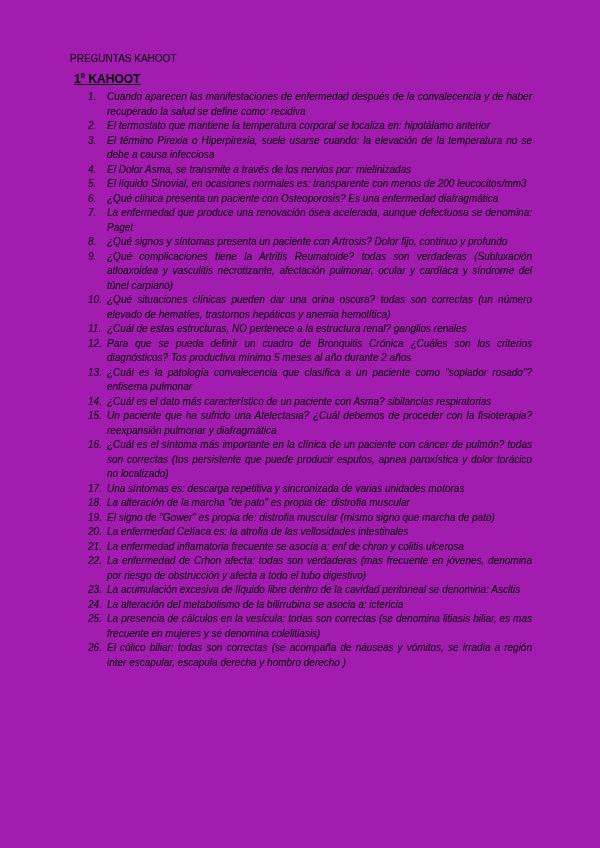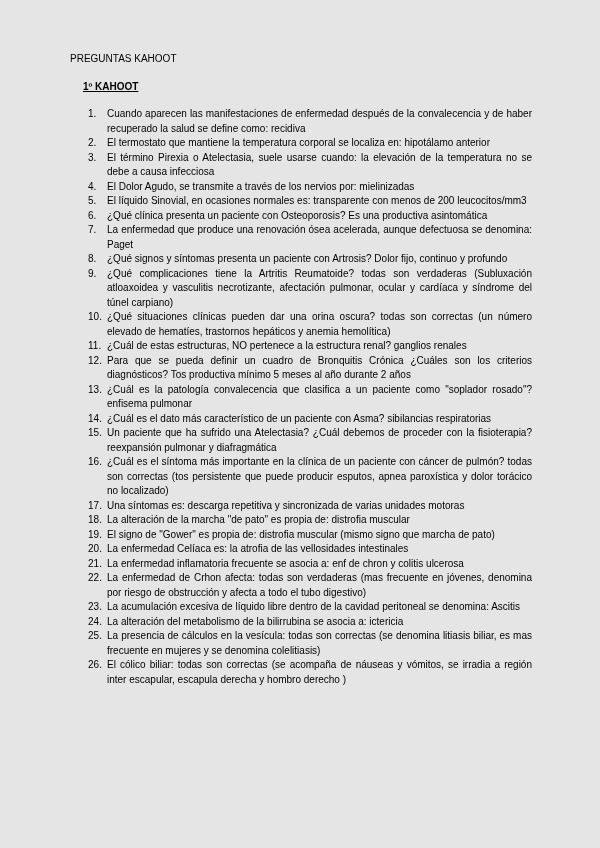--- a/index.html
+++ b/index.html
@@ -12,42 +12,43 @@
     background: #ffffff;
     color: #000000;
     font-family: "Liberation Sans", "DejaVu Sans", sans-serif;
     overflow: hidden;
   }
   .page {
     box-sizing: border-box;
     width: 600px;
     height: 848px;
     padding: 52px 68px 30px 70px;
-    background: #e5e5e5;
+    background: #a21caf;
   }
   .doc-title {
     font-size: 10px;
     font-weight: normal;
     line-height: 14.5px;
     margin: 0 0 5px 0;
   }
   .section-heading {
-    font-size: 10px;
+    font-size: 12px;
     font-weight: bold;
     text-decoration: underline;
     line-height: 14.5px;
-    margin: 13px;
+    margin: 4px;
   }
   ol.question-list {
     list-style: none;
     counter-reset: q;
     margin: 0;
     padding: 0 0 0 37px;
     font-size: 10px;
     line-height: 14.5px;
+    font-style: italic;
   }
   ol.question-list li {
     counter-increment: q;
     position: relative;
     text-align: justify;
   }
   ol.question-list li::before {
     content: counter(q) ".";
     position: absolute;
     left: -19px;
@@ -57,24 +58,24 @@
 </style>
 </head>
 <body>
 
 <div class="page">
   <p class="doc-title">PREGUNTAS KAHOOT</p>
   <p class="section-heading">1º KAHOOT</p>
   <ol class="question-list">
       <li>Cuando aparecen las manifestaciones de enfermedad después de la convalecencia y de haber recuperado la salud se define como: recidiva</li>
       <li>El termostato que mantiene la temperatura corporal se localiza en: hipotálamo anterior</li>
-      <li>El término Pirexia o Atelectasia, suele usarse cuando: la elevación de la temperatura no se debe a causa infecciosa</li>
-      <li>El Dolor Agudo, se transmite a través de los nervios por: mielinizadas</li>
+      <li>El término Pirexia o Hiperpirexia, suele usarse cuando: la elevación de la temperatura no se debe a causa infecciosa</li>
+      <li>El Dolor Asma, se transmite a través de los nervios por: mielinizadas</li>
       <li>El líquido Sinovial, en ocasiones normales es: transparente con menos de 200 leucocitos/mm3</li>
-      <li>¿Qué clínica presenta un paciente con Osteoporosis? Es una productiva asintomática</li>
+      <li>¿Qué clínica presenta un paciente con Osteoporosis? Es una enfermedad diafragmática</li>
       <li>La enfermedad que produce una renovación ósea acelerada, aunque defectuosa se denomina: Paget</li>
       <li>¿Qué signos y síntomas presenta un paciente con Artrosis? Dolor fijo, continuo y profundo</li>
       <li>¿Qué complicaciones tiene la Artritis Reumatoide? todas son verdaderas (Subluxación atloaxoidea y vasculitis necrotizante, afectación pulmonar, ocular y cardíaca y síndrome del túnel carpiano)</li>
       <li>¿Qué situaciones clínicas pueden dar una orina oscura? todas son correctas (un número elevado de hematíes, trastornos hepáticos y anemia hemolítica)</li>
       <li>¿Cuál de estas estructuras, NO pertenece a la estructura renal? ganglios renales</li>
       <li>Para que se pueda definir un cuadro de Bronquitis Crónica ¿Cuáles son los criterios diagnósticos? Tos productiva mínimo 5 meses al año durante 2 años</li>
       <li>¿Cuál es la patología convalecencia que clasifica a un paciente como "soplador rosado"? enfisema pulmonar</li>
       <li>¿Cuál es el dato más característico de un paciente con Asma? sibilancias respiratorias</li>
       <li>Un paciente que ha sufrido una Atelectasia? ¿Cuál debemos de proceder con la fisioterapia? reexpansión pulmonar y diafragmática</li>
       <li>¿Cuál es el síntoma más importante en la clínica de un paciente con cáncer de pulmón? todas son correctas (tos persistente que puede producir esputos, apnea paroxística y dolor torácico no localizado)</li>

